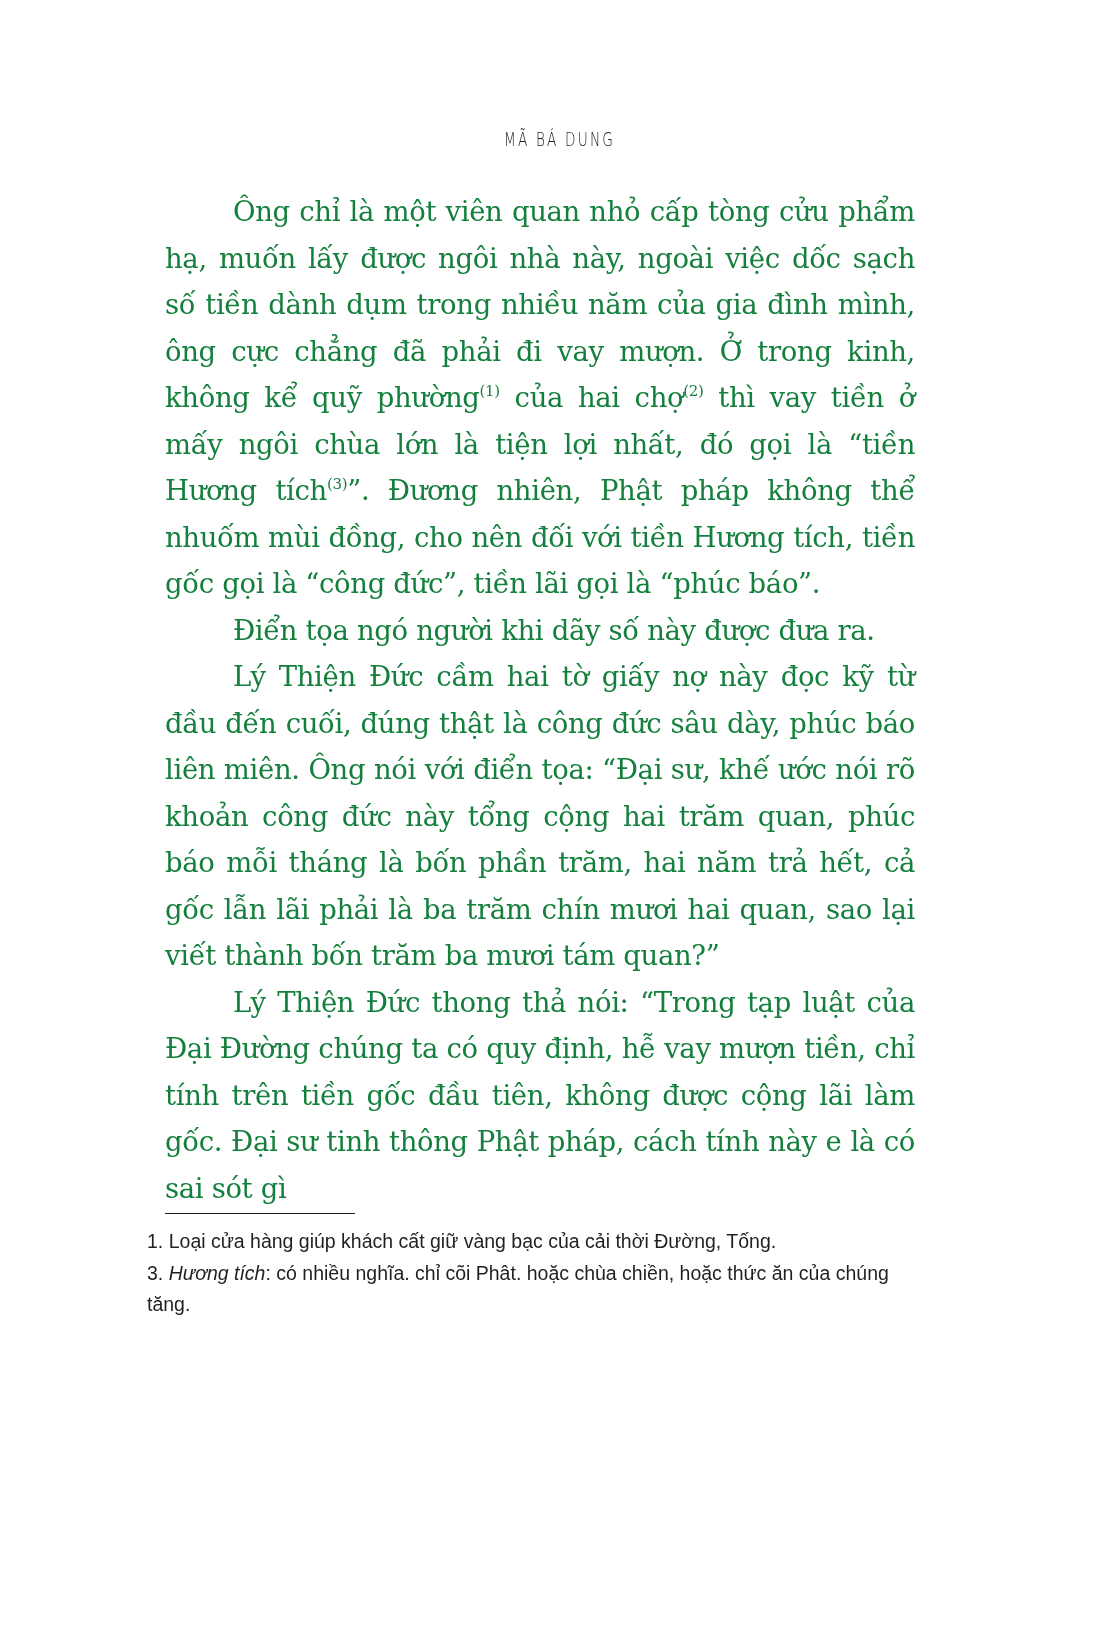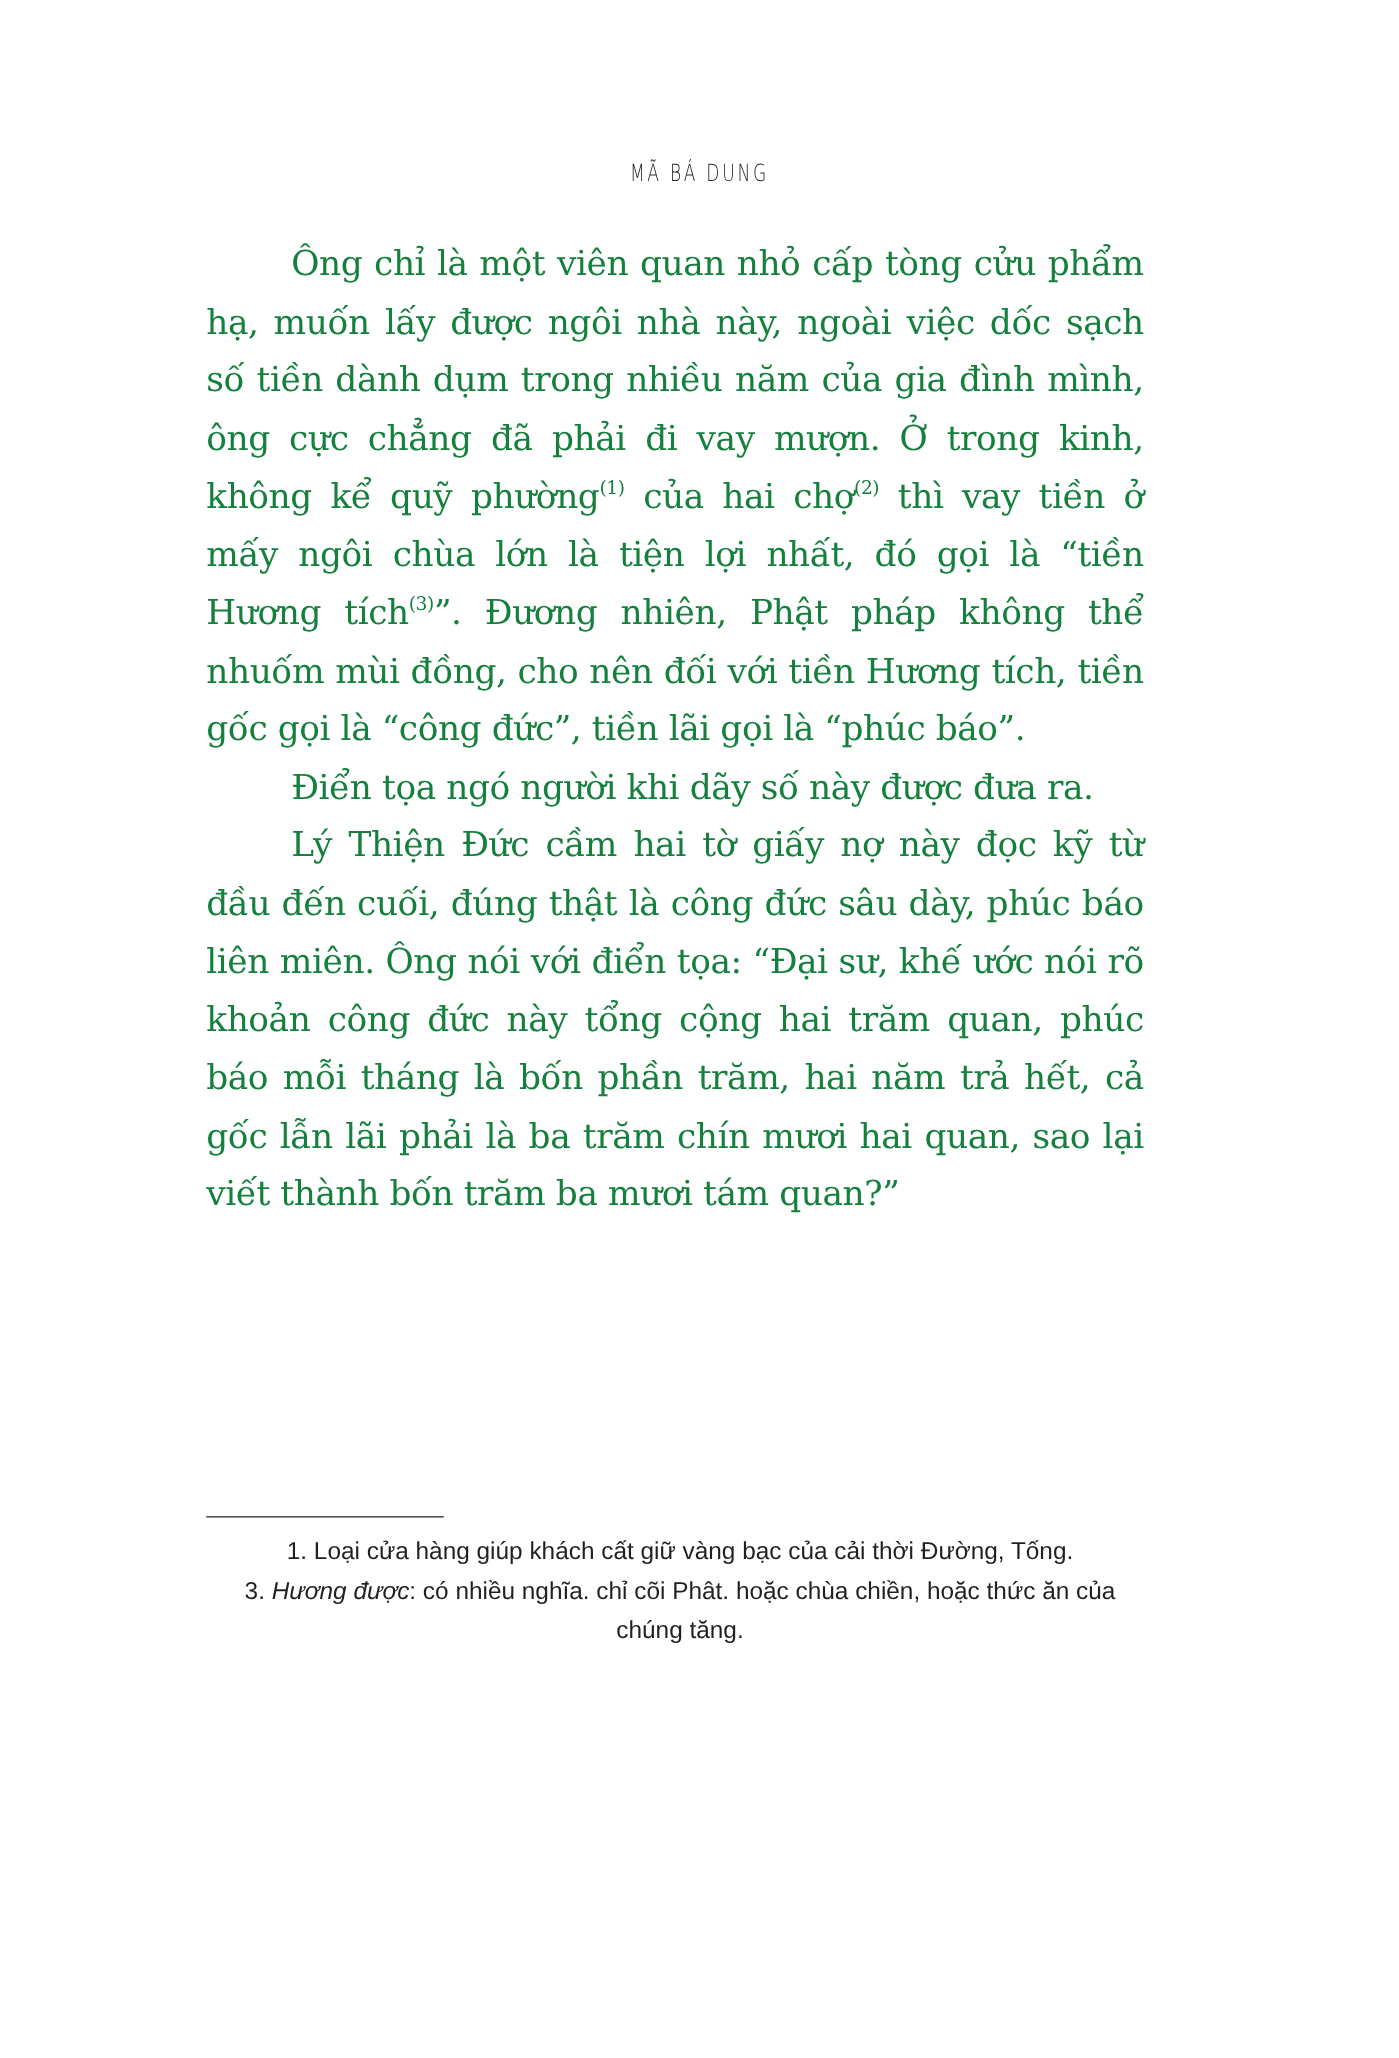--- a/index.html
+++ b/index.html
@@ -61,49 +61,49 @@
     .footnote-rule {
       position: absolute;
       left: 165px;
       top: 1213px;
       width: 190px;
       height: 0;
       border-top: 1.5px solid #231f20;
     }
     .footnotes {
       position: absolute;
-      left: 168px;
+      left: 147px;
       top: 1226px;
       width: 752px;
       font-family: "Liberation Sans", sans-serif;
       font-size: 19.5px;
       line-height: 31.5px;
       color: #231f20;
-      text-align: center;
     }
     .footnotes .fn {
       margin: 0;
     }
     .footnotes em {
       font-style: italic;
     }
   </style>
 </head>
 <body>
 
 <div class="page">
 
   <div class="running-head">MÃ BÁ DUNG</div>
 
   <div class="body-text">
     <p><span>Ông chỉ là một viên quan nhỏ cấp tòng cửu phẩm hạ, muốn lấy được ngôi nhà này, ngoài việc dốc sạch số tiền dành dụm trong nhiều năm của gia đình mình, ông cực chẳng đã phải đi vay mượn. Ở trong kinh, không kể quỹ phường</span><sup>(1)</sup><span> của hai chợ</span><sup>(2)</sup><span> thì vay tiền ở mấy ngôi chùa lớn là tiện lợi nhất, đó gọi là “tiền Hương tích</span><sup>(3)</sup><span>”. Đương nhiên, Phật pháp không thể nhuốm mùi đồng, cho nên đối với tiền Hương tích, tiền gốc gọi là “công đức”, tiền lãi gọi là “phúc báo”.</span></p>
     <p>Điển tọa ngó người khi dãy số này được đưa ra.</p>
     <p>Lý Thiện Đức cầm hai tờ giấy nợ này đọc kỹ từ đầu đến cuối, đúng thật là công đức sâu dày, phúc báo liên miên. Ông nói với điển tọa: “Đại sư, khế ước nói rõ khoản công đức này tổng cộng hai trăm quan, phúc báo mỗi tháng là bốn phần trăm, hai năm trả hết, cả gốc lẫn lãi phải là ba trăm chín mươi hai quan, sao lại viết thành bốn trăm ba mươi tám quan?”</p>
+    <p>Lý Thiện Đức thong thả nói: “Trong tạp luật của Đại Đường chúng ta có quy định, hễ vay mượn tiền, chỉ tính trên tiền gốc đầu tiên, không được cộng lãi làm gốc. Đại sư tinh thông Phật pháp, cách tính này e là có sai sót gì</p>
   </div>
 
   <div class="footnote-rule"></div>
 
   <div class="footnotes">
     <p class="fn"><span>1.</span> <span>Loại cửa hàng giúp khách cất giữ vàng bạc của cải thời Đường, Tống.</span></p>
-    <p class="fn"><span>3.</span> <em>Hương được</em><span>: có nhiều nghĩa. chỉ cõi Phât. hoặc chùa chiền, hoặc thức ăn của chúng tăng.</span></p>
+    <p class="fn"><span>3.</span> <em>Hương tích</em><span>: có nhiều nghĩa. chỉ cõi Phât. hoặc chùa chiền, hoặc thức ăn của chúng tăng.</span></p>
   </div>
 
 </div>
 
 </body></html>

